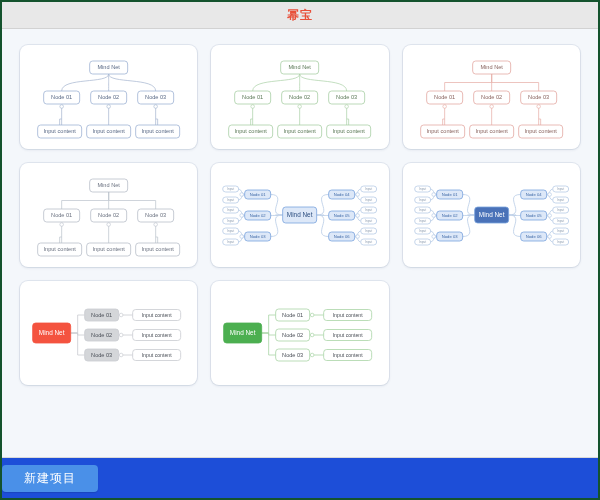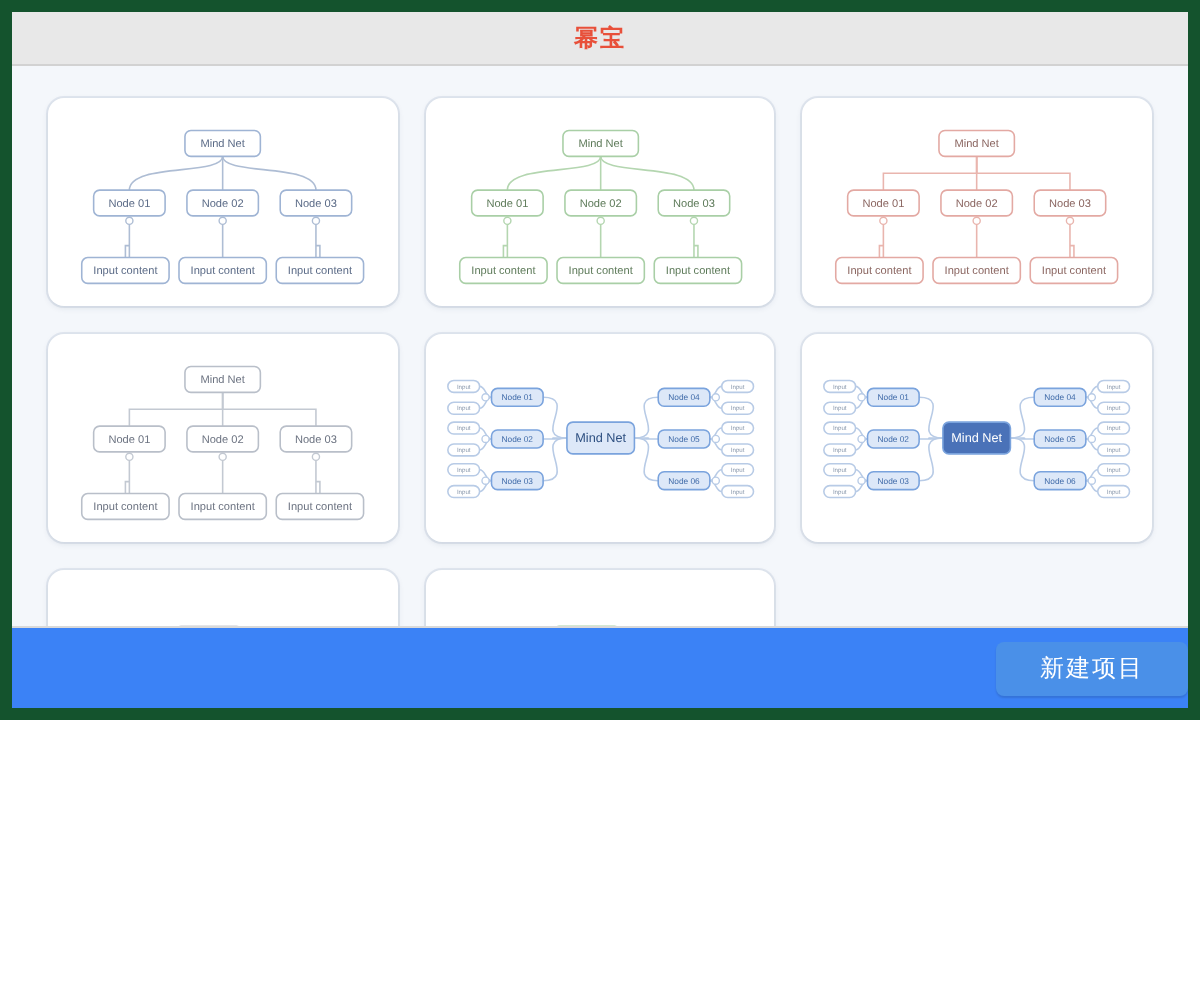--- a/index.html
+++ b/index.html
@@ -3,23 +3,23 @@
 <meta charset="utf-8">
 <style>
   html,body{margin:0;padding:0;}
   body{
     width:600px;height:500px;overflow:hidden;
     font-family:"Liberation Sans","DejaVu Sans",sans-serif;
     background:#ffffff;
     -webkit-font-smoothing:antialiased;
   }
   .app{
-    width:600px;height:360px;box-sizing:border-box;
+    width:600px;height:500px;box-sizing:border-box;
     display:flex;flex-direction:column;
-    border:6px solid #14532d;
+    border:2px solid #14532d;
     background:#f4f7fb;
   }
   
   .titlebar{
     height:26px;flex:0 0 26px;
     background:#e8e8e8;
     border-bottom:1px solid #d2d2d2;
     display:flex;align-items:center;justify-content:center;
     position:relative;
   }
@@ -39,22 +39,22 @@
   }
   .card{
     background:#fff;border-radius:8px;
     box-shadow:0 1px 3px rgba(30,50,90,.10),0 0 0 1px rgba(220,226,236,.8);
     height:104px;position:relative;overflow:hidden;
   }
   .card svg{display:block;width:100%;height:100%;}
   
   .footer{
     flex:0 0 40px;height:40px;
-    background:#3b82f6;border-top:1px solid #d9d9d9;
-    display:flex;align-items:center;justify-content:flex-end;
+    background:#1d4ed8;border-top:1px solid #d9d9d9;
+    display:flex;align-items:center;justify-content:flex-start;
   }
   .newbtn{
     background:#4a90e8;color:#fff;border:none;border-radius:4px;
     font-size:12px;font-family:"Liberation Sans","DejaVu Sans",sans-serif;
     padding:5px 22px;cursor:pointer;letter-spacing:1px;
     box-shadow:0 1px 1px rgba(0,0,0,.12);
   }
   
   .nt{font-family:"Liberation Sans","DejaVu Sans",sans-serif;}
 </style>

